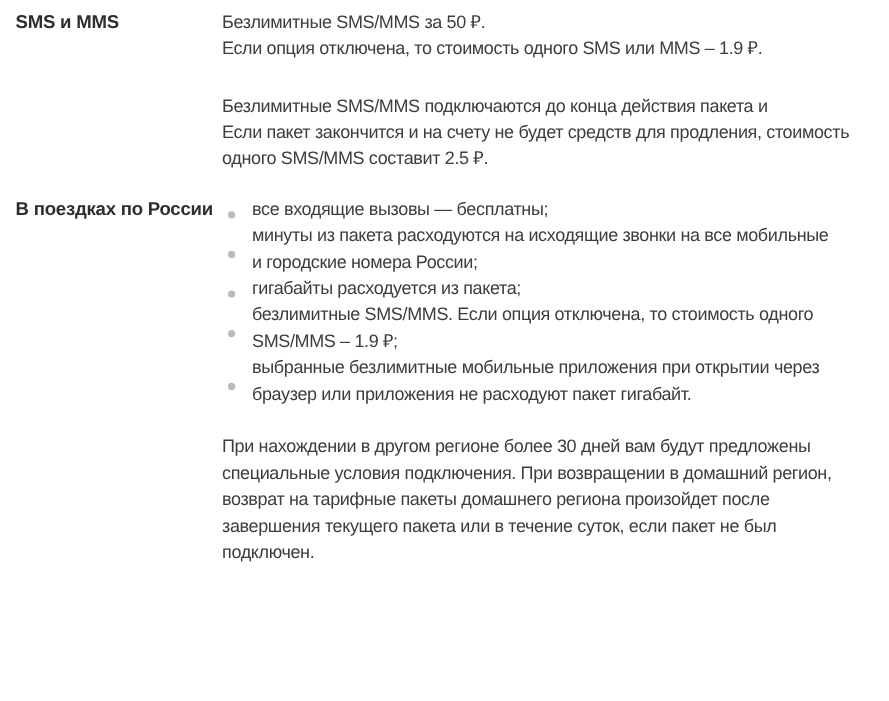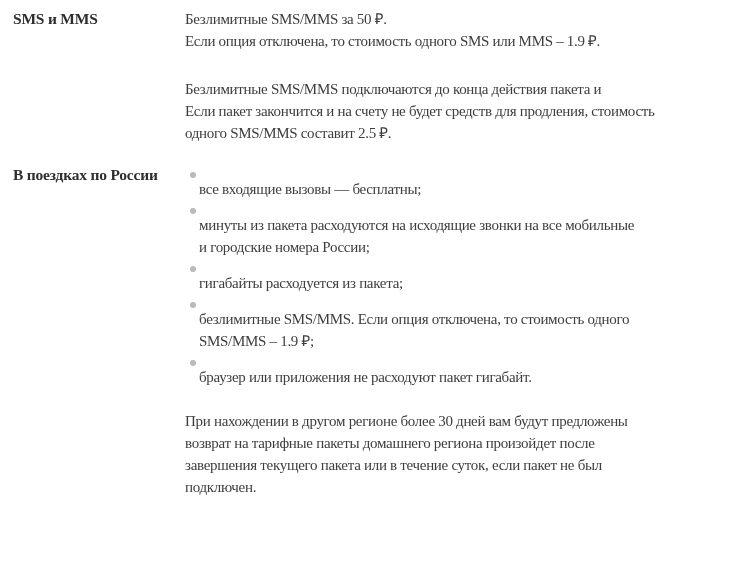--- a/index.html
+++ b/index.html
@@ -19,36 +19,35 @@
   .doc {
     padding: 8px 10px 0 13px;
     color: var(--text);
     font-size: 15px;
     line-height: 22px;
     letter-spacing: -0.3px;
   }
   .row {
     display: flex;
     align-items: flex-start;
-    font-family: Liberation Serif, serif;
   }
   .row + .row { margin-top: 20px; }
   .label {
     flex: 0 0 172px;
     font-size: 15.5px;
     font-weight: 700;
     color: var(--label);
     letter-spacing: -0.2px;
     line-height: 22px;
   }
   .content { flex: 1; min-width: 0; }
   .para + .para { margin-top: 26px; }
   .line { display: block; white-space: nowrap; }
   ul.bullets { list-style: none; }
-  ul.bullets li { display: flex; align-items: flex-start; flex-direction: column; }
+  ul.bullets li { display: flex; align-items: center; }
   .bullet-dot {
     flex: 0 0 6px;
     width: 6px;
     height: 6px;
     border-radius: 50%;
     background: var(--bullet);
     margin: 8px 0 0 5px;
   }
   .li-lines { margin-left: 14px; min-width: 0; }
   .outro { margin-top: 22px; }
@@ -100,27 +99,29 @@
         <li>
           <span class="bullet-dot"></span>
           <span class="li-lines">
             <span class="line">безлимитные SMS/MMS. Если опция отключена, то стоимость одного</span>
             <span class="line">SMS/MMS – 1.9 ₽;</span>
           </span>
         </li>
         <li>
           <span class="bullet-dot"></span>
           <span class="li-lines">
+            <span class="line">выбранные безлимитные мобильные приложения при открытии через</span>
             <span class="line">браузер или приложения не расходуют пакет гигабайт.</span>
           </span>
         </li>
       </ul>
 
       <div class="para outro">
         <span class="line">При нахождении в другом регионе более 30 дней вам будут предложены</span>
+        <span class="line">специальные условия подключения. При возвращении в домашний регион,</span>
         <span class="line">возврат на тарифные пакеты домашнего региона произойдет после</span>
         <span class="line">завершения текущего пакета или в течение суток, если пакет не был</span>
         <span class="line">подключен.</span>
       </div>
     </div>
   </section>
 
 </div>
 
 </body></html>

